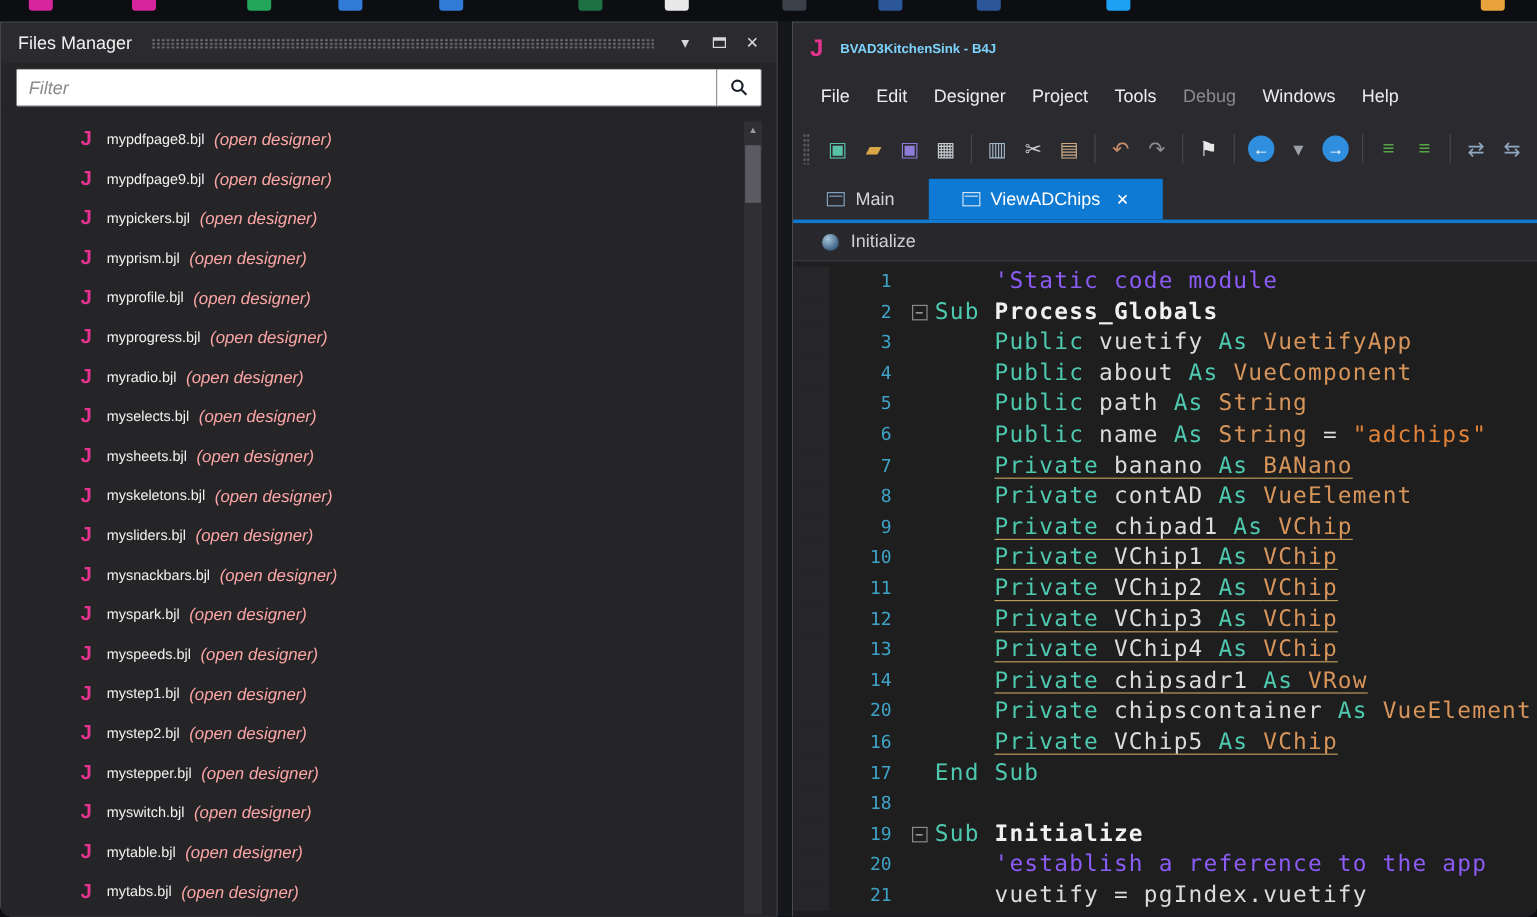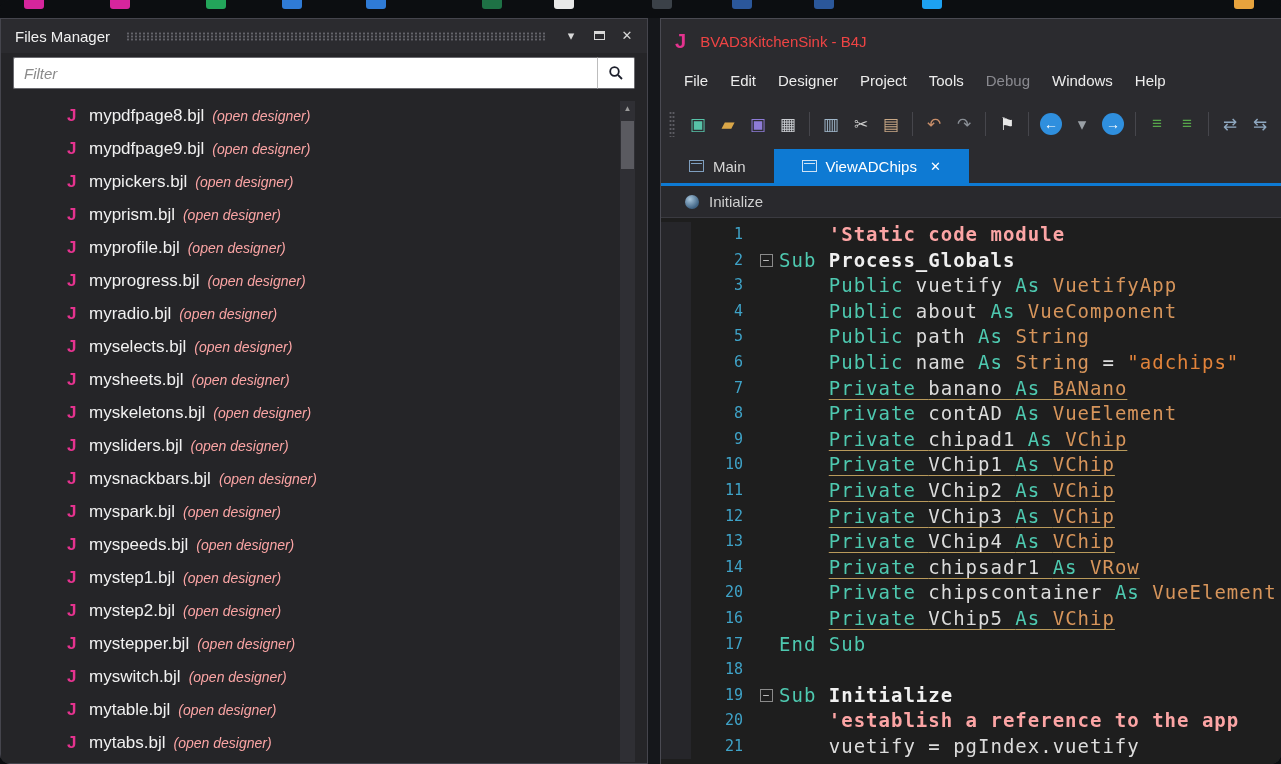--- a/index.html
+++ b/index.html
@@ -24,33 +24,33 @@
   .fm-filter-row { display:flex; height:40px; padding:4px 12px 4px 12px; background:#252528; }
   .fm-filter { flex:1; height:32px; background:#ffffff; border:1px solid #6b6b70; border-right:none;
                border-radius:2px 0 0 2px; padding:0 10px; font-size:15px; color:#222; outline:none;
                font-family:"Liberation Sans",sans-serif; }
   .fm-filter::placeholder { color:#8a8a8a; font-style:italic; }
   .fm-search { width:38px; height:32px; background:#ffffff; border:1px solid #6b6b70; border-left:1px solid #bdbdbd;
                border-radius:0 2px 2px 0; display:flex; align-items:center; justify-content:center; }
   .fm-list { flex:1; overflow:hidden; background:#252528; padding-top:6px; }
   .file-row { display:flex; align-items:center; height:33px; padding-left:66px; }
   .j-icon { color:#e5338f; font-weight:700; font-size:17px; width:20px; }
-  .file-name { color:#f1f1f1; font-size:17px; margin-left:2px; }
+  .file-name { color:#f1f1f1; font-size:12px; margin-left:2px; }
   .open-designer { color:#fca5a5; font-size:14px; font-style:italic; margin-left:8px; }
   .fm-scrollbar { position:absolute; top:82px; bottom:1px; right:12px; width:15px; background:#2f2f34; }
   .sb-up { position:absolute; top:0; left:0; width:15px; height:14px; color:#9a9a9a; font-size:8px;
            display:flex; align-items:center; justify-content:center; }
   .sb-thumb { position:absolute; left:1px; right:1px; top:20px; height:48px; background:#5a5a60; }
 
   
   .ide-window { position:absolute; left:660px; top:18px; right:0; bottom:0; background:#2b2b2f;
                 border-left:1px solid #4a4a52; border-top:1px solid #4a4a52; display:flex; flex-direction:column; }
   .ide-titlebar { height:44px; display:flex; align-items:center; padding:0 14px; background:#2b2b2f; }
   .ide-logo { color:#e5338f; font-weight:700; font-size:20px; }
-  .ide-title { color:#ef4444; font-size:15px; margin-left:14px; }
+  .ide-title { color:#7dd3fc; font-size:11px; margin-left:14px;font-weight:bold; }
   .menu-bar { height:36px; display:flex; align-items:center; padding:0 12px; background:#2b2b2f; }
   .menu-item { padding:0 11px; color:#ececec; font-size:15px; line-height:36px; }
   .menu-item.disabled { color:#8a8a90; }
   .toolbar { height:50px; display:flex; align-items:center; gap:4px; padding:0 8px; background:#2b2b2f; }
   .tb-grip { width:6px; height:26px; margin-right:6px;
              background-image:radial-gradient(circle,#5c5c62 1px,transparent 1.2px); background-size:3px 4px; }
   .tb-btn { width:26px; height:26px; display:flex; align-items:center; justify-content:center; font-size:17px; }
   .tb-btn.circle { width:22px; height:22px; border-radius:50%; font-size:14px; margin:0 3px; }
   .tb-sep { width:1px; height:24px; background:#46464c; margin:0 4px; display:inline-block; }
   .tab-bar { height:34px; display:flex; align-items:stretch; background:#2b2b2f; }
@@ -71,21 +71,21 @@
   .code-row { display:flex; height:25.6px; }
   .bp-margin { width:30px; background:#26262a; flex:0 0 30px; }
   .line-num { flex:0 0 62px; text-align:right; padding-right:10px; color:#3fa3c8;
               font-family:"DejaVu Sans Mono",monospace; font-size:15px; line-height:25.6px; }
   .fold-col { flex:0 0 26px; display:flex; align-items:center; justify-content:center; }
   .fold-box { width:13px; height:13px; border:1px solid #8a8a8a; color:#c8c8c8; background:#1e1e1e;
               display:flex; align-items:center; justify-content:center;
               font:11px/1 "DejaVu Sans Mono",monospace; }
   .code-text { flex:1; white-space:pre; overflow:hidden; color:#dcdcdc;
                font-family:"DejaVu Sans Mono",monospace; font-size:19px; line-height:25.6px; letter-spacing:1px; }
-  .tk-c { color:#fca5a5;font-weight:bold; }
+  .tk-c { color:#8b5cf6; }
   .tk-k { color:#4ec9b0; }
   .tk-t { color:#d7955b; }
   .tk-s { color:#e2833a; }
   .tk-p { color:#dcdcdc; }
   .tk-b { color:#f0f0f0; font-weight:700; }
   .warn { text-decoration:underline; text-decoration-color:#b99a5b;
           text-underline-offset:4px; text-decoration-thickness:1px; }
 </style>
 </head>
 <body>

